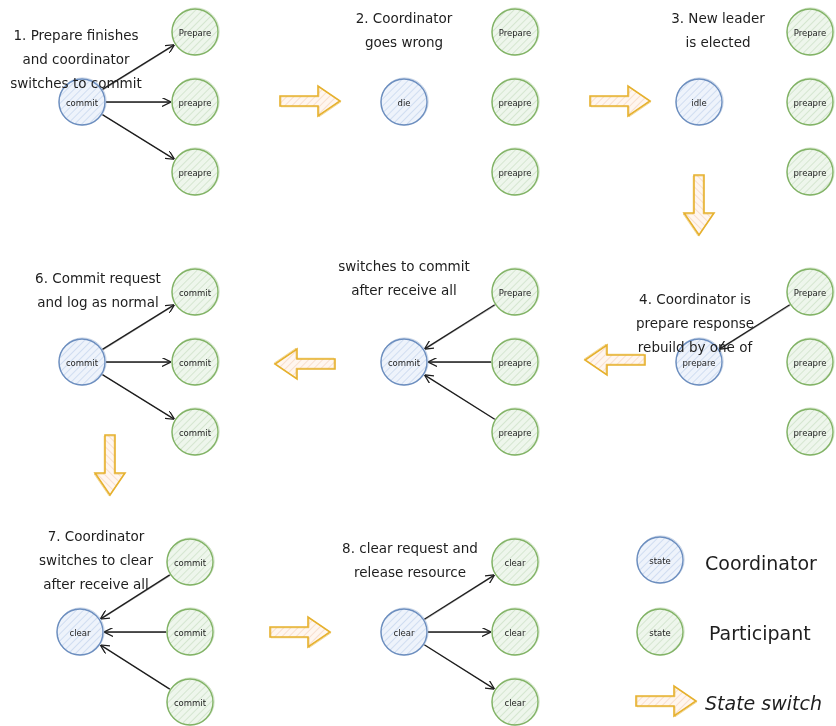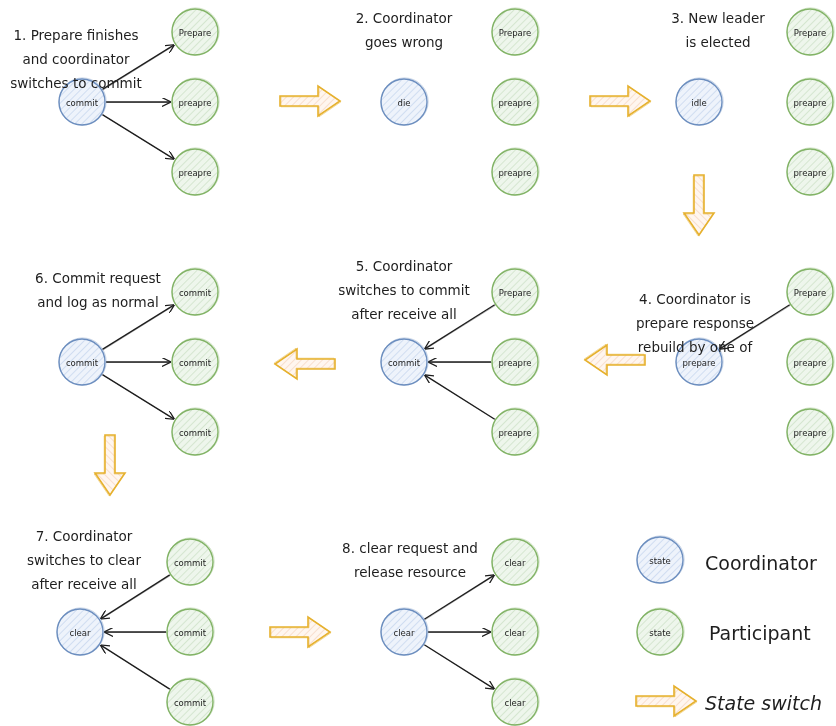--- a/index.html
+++ b/index.html
@@ -305,29 +305,28 @@
     <div class="caption" style="left: 718px; top: 6px; transform: translateX(-50%);">
       <div>3. New leader</div>
       <div>is elected</div>
     </div>
     <div class="caption" style="left: 695px; top: 254px; transform: translateX(-50%); margin-top: 33px;">
       <div>4. Coordinator is</div>
       <div>prepare response</div>
       <div>rebuild by one of</div>
     </div>
     <div class="caption" style="left: 404px; top: 254px; transform: translateX(-50%);">
-      <div>5. Coordinator</div>
       <div>switches to commit</div>
       <div>after receive all</div>
     </div>
     <div class="caption" style="left: 98px; top: 266px; transform: translateX(-50%);">
       <div>6. Commit request</div>
       <div>and log as normal</div>
     </div>
-    <div class="caption" style="left: 84px; top: 524px; transform: translateX(-50%);">
+    <div class="caption" style="left: 96px; top: 524px; transform: translateX(-50%);">
       <div>7. Coordinator</div>
       <div>switches to clear</div>
       <div>after receive all</div>
     </div>
     <div class="caption" style="left: 410px; top: 536px; transform: translateX(-50%);">
       <div>8. clear request and</div>
       <div>release resource</div>
     </div>
   </div>
 

